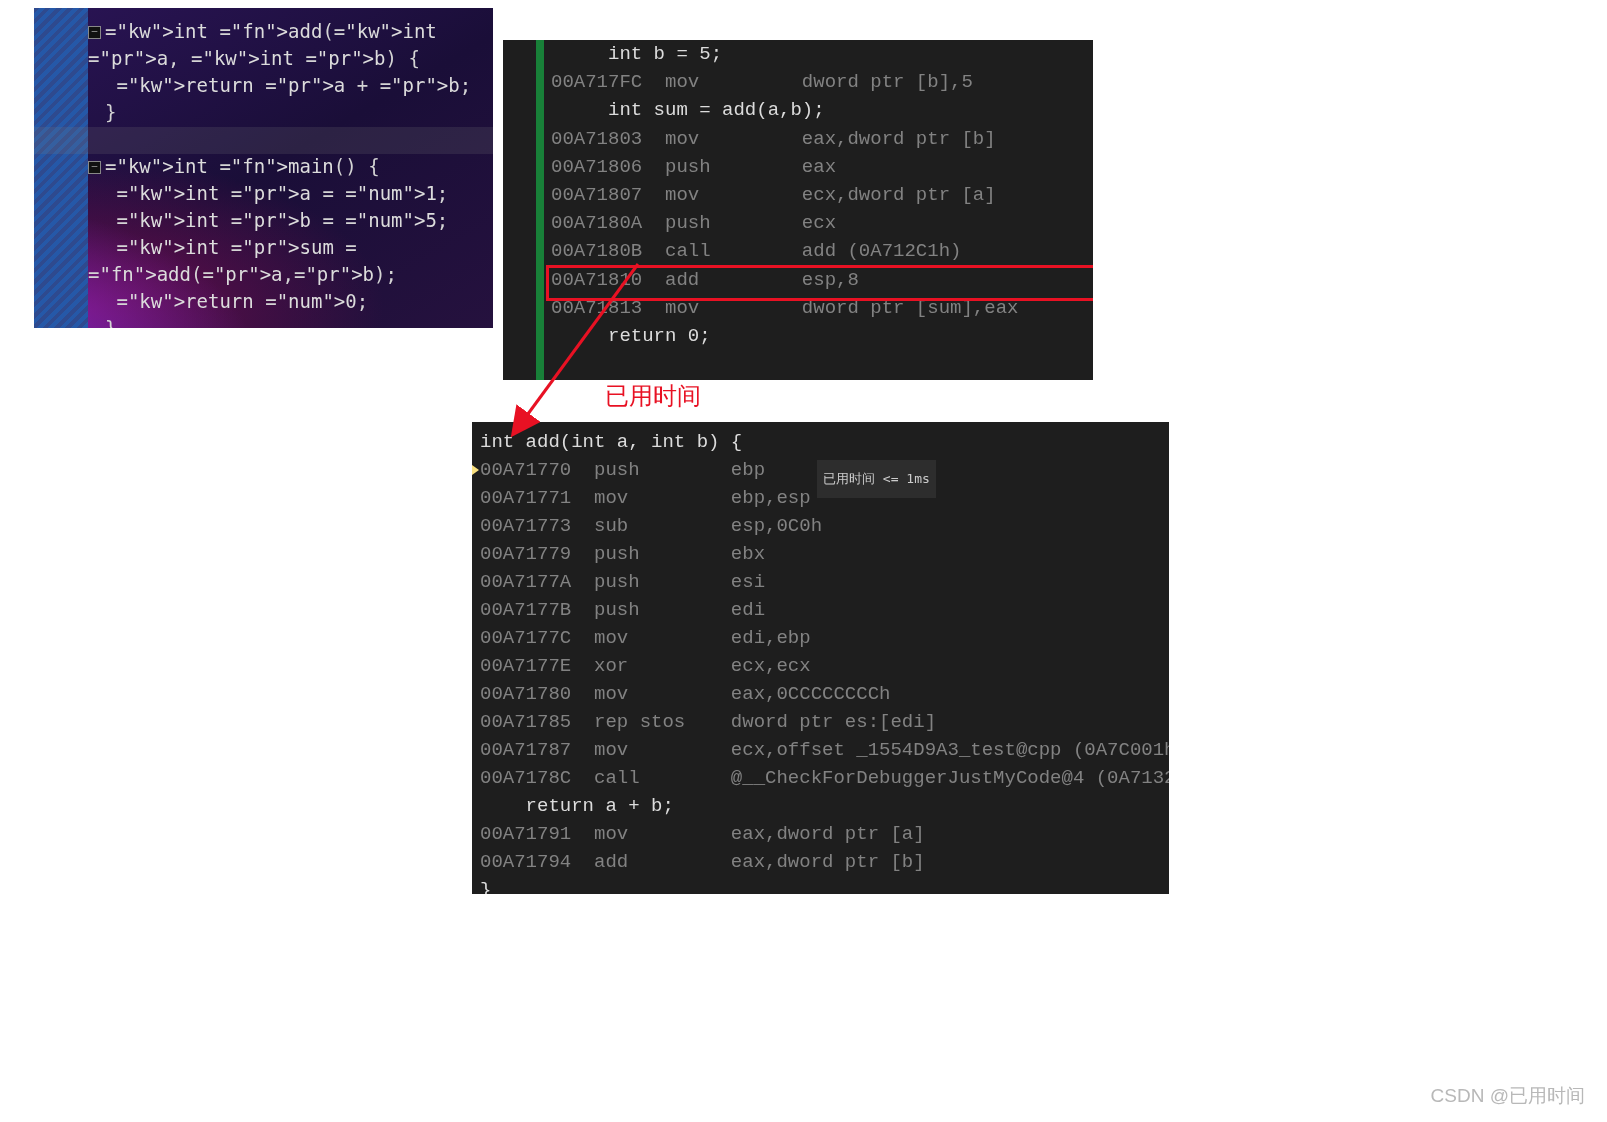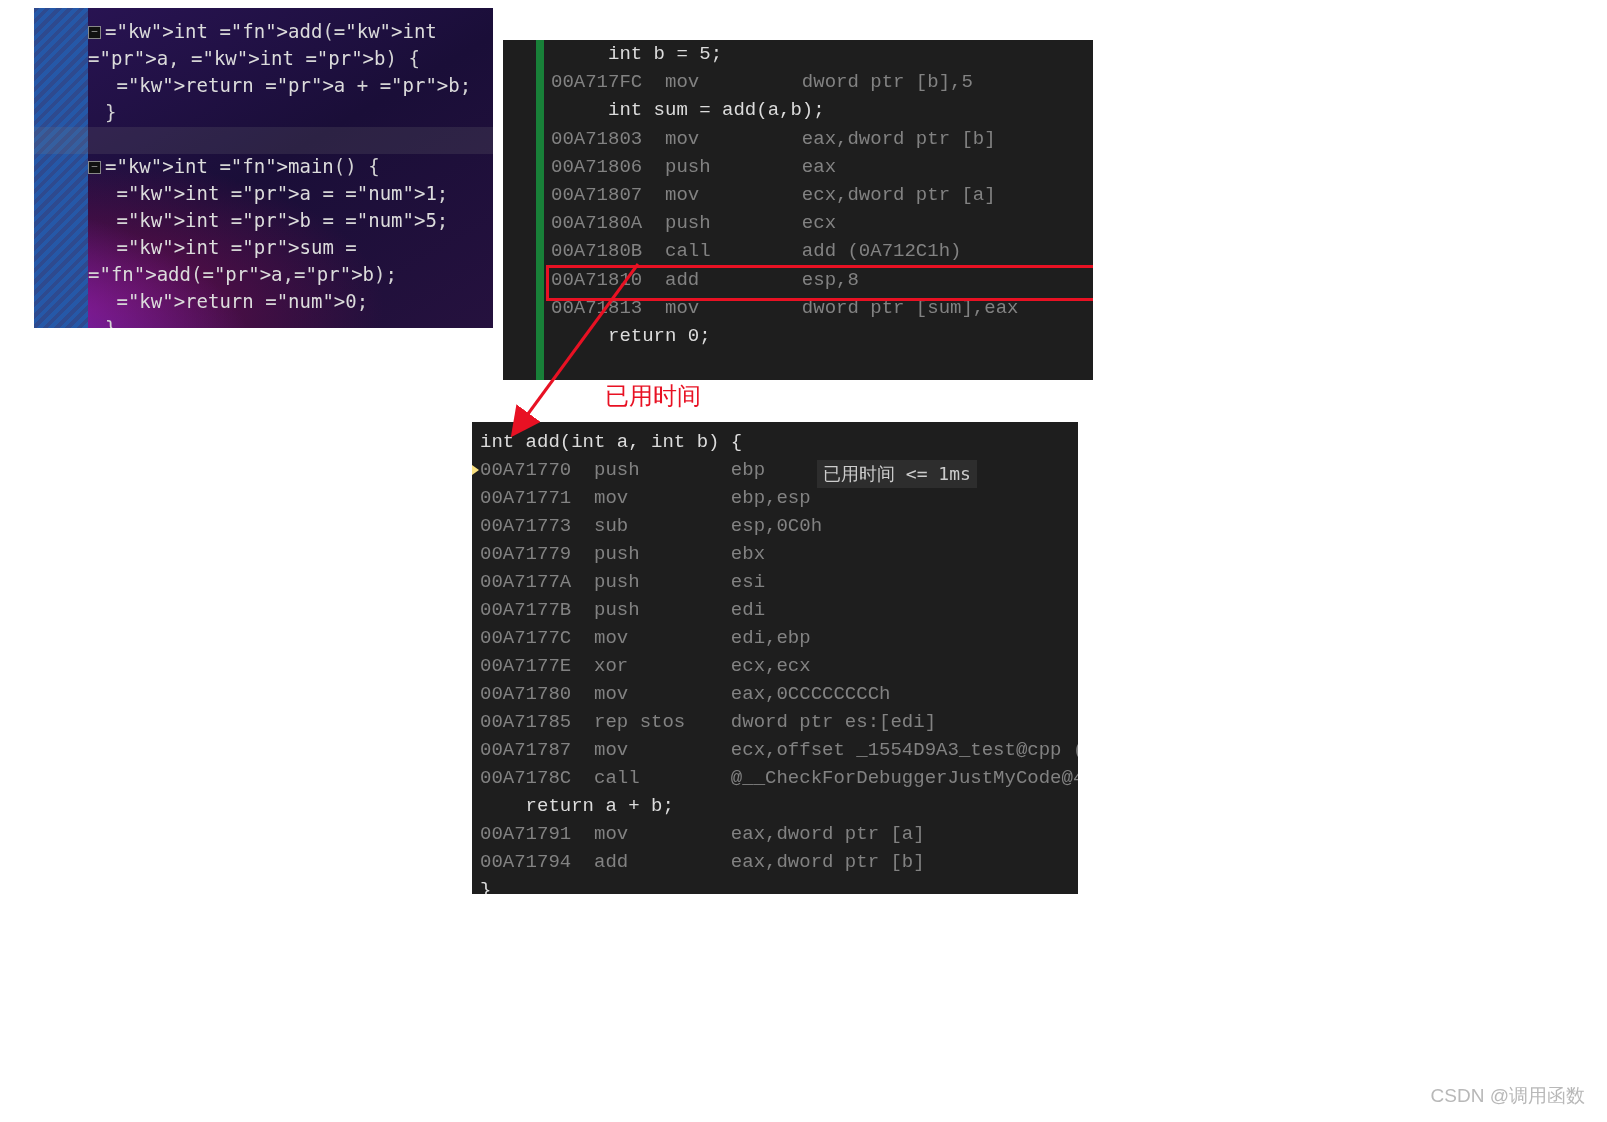--- a/index.html
+++ b/index.html
@@ -81,21 +81,21 @@
     color:#828282;
   }
   .src-line { color:#dcdcdc; }
   .red-box {
     position:absolute;
     border:3px solid #e81123;
     pointer-events:none;
   }
   
   #dis2 {
-    left: 472px; top: 422px; width: 606px; height: 472px;
+    left: 472px; top: 422px; width: 697px; height: 472px;
     background:#1e1e1e;
   }
   #dis2 .code {
     padding:6px 0 0 8px;
     line-height:28px;
     font-size:19px;
     white-space:pre;
     color:#828282;
   }
   
@@ -113,23 +113,23 @@
     position:absolute;
     right: 22px; bottom: 13px;
     color:#b8b8b8;
     font-family: "Microsoft YaHei", Arial, sans-serif;
     font-size: 19px;
   }
   .tooltip {
     position:absolute;
     background:#2d2d2d;
     color:#cccccc;
-    font-size:18px;
+    font-size:13px;
     font-family: "Microsoft YaHei", Consolas, monospace;
-    padding:2px 6px;
+    padding:10px 6px;
     white-space:nowrap;
   }
   .yellow-arrow {
     width:0;height:0;
     border-top:7px solid transparent;
     border-bottom:7px solid transparent;
     border-left:10px solid #f9e07f;
     position:absolute;
   }
 </style>
@@ -171,13 +171,13 @@
 
 <svg id="arrow-svg">
   <defs>
     <marker id="ah" markerWidth="12" markerHeight="12" refX="2" refY="5" orient="auto">
       <path d="M0,0 L10,5 L0,10 Z" fill="#e81123"></path>
     </marker>
   </defs>
   <line x1="638" y1="264" x2="525" y2="418" stroke="#e81123" stroke-width="3" marker-end="url(#ah)"></line>
 </svg>
 
-<div class="watermark">CSDN @调用函数</div>
+<div class="watermark">CSDN @已用时间</div>
 
 </body></html>

